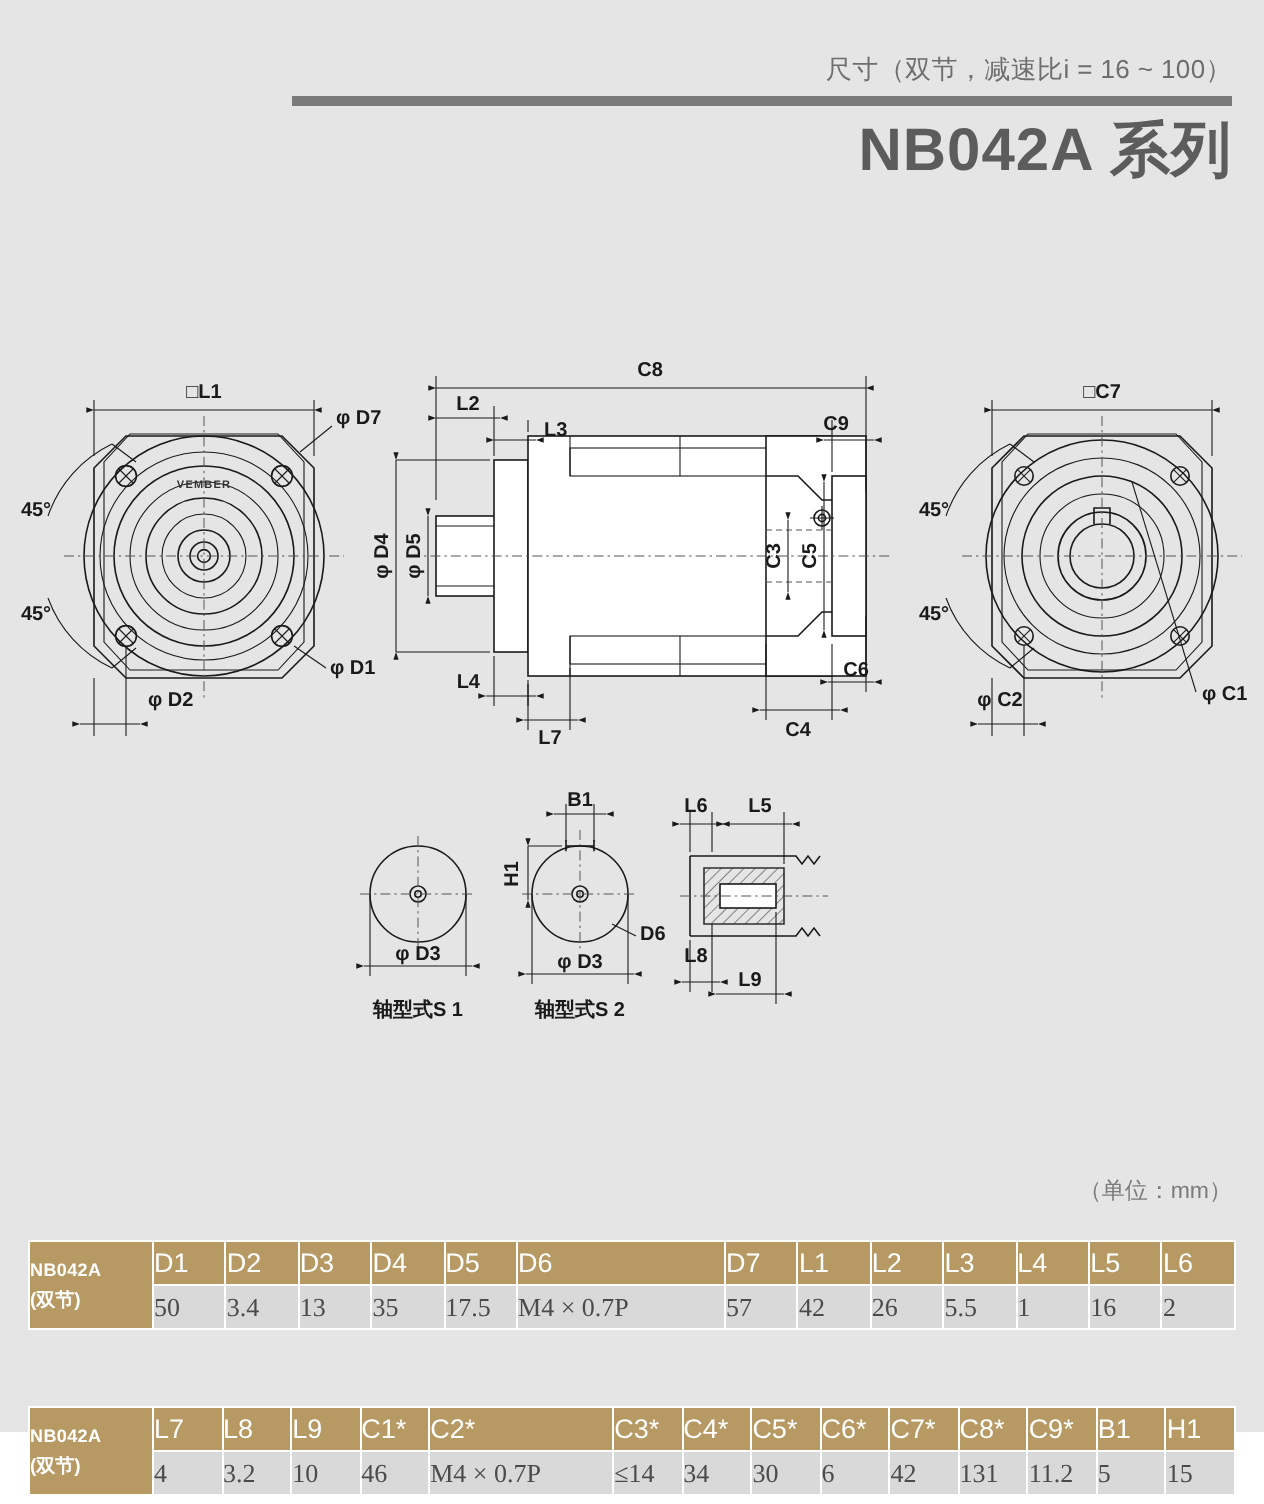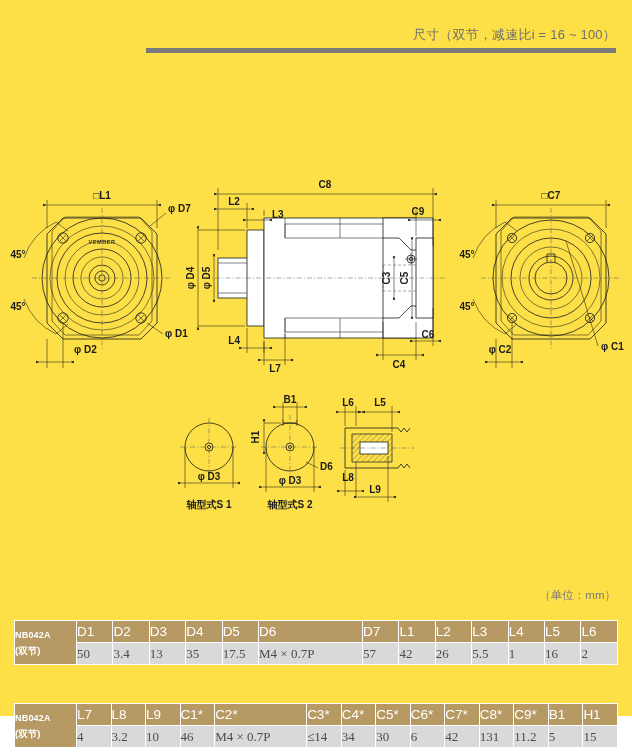--- a/index.html
+++ b/index.html
@@ -3,21 +3,21 @@
 <meta charset="utf-8">
 <style>
   * { box-sizing: border-box; }
   html, body {
     margin: 0; padding: 0;
     width: 632px; height: 752px;
     background: #ffffff;
     font-family: "Liberation Sans", "DejaVu Sans", sans-serif;
     overflow: hidden;
   }
-  #page { position: relative; width: 632px; height: 716px; background:#fde047; }
+  #page { position: relative; width: 632px; height: 716px; background:#e5e5e5; }
 
   
   .hdr-sub {
     position: absolute; right: 16px; top: 26px;
     font-size: 13px; color: #6e6e6e; letter-spacing: .2px;
     white-space: nowrap;
   }
   .hdr-rule {
     position: absolute; left: 146px; top: 48px;
     width: 470px; height: 5px; background: #7a7a7a;
@@ -79,20 +79,21 @@
   .fillw { fill:#ffffff; }
   .hatch { fill: url(#hatchA); }
 </style>
 </head>
 <body>
 
 <div id="page">
 
   <div class="hdr-sub">尺寸（双节，减速比i = 16 ~ 100）</div>
   <div class="hdr-rule"></div>
+  <div class="hdr-title">NB042A 系列</div>
 
   <div id="drawing">
   <svg width="632" height="480" viewBox="0 0 632 480" xmlns="http://www.w3.org/2000/svg">
     <defs>
       <pattern id="hatchA" patternUnits="userSpaceOnUse" width="4" height="4" patternTransform="rotate(45)">
         <line x1="0" y1="0" x2="0" y2="4" stroke="#1a1a1a" stroke-width=".55"></line>
       </pattern>
       <marker id="arrL" markerWidth="8" markerHeight="6" refX="7" refY="3" orient="auto">
         <path d="M7,3 L0,0.6 L0,5.4 Z" fill="#1a1a1a"></path>
       </marker>

